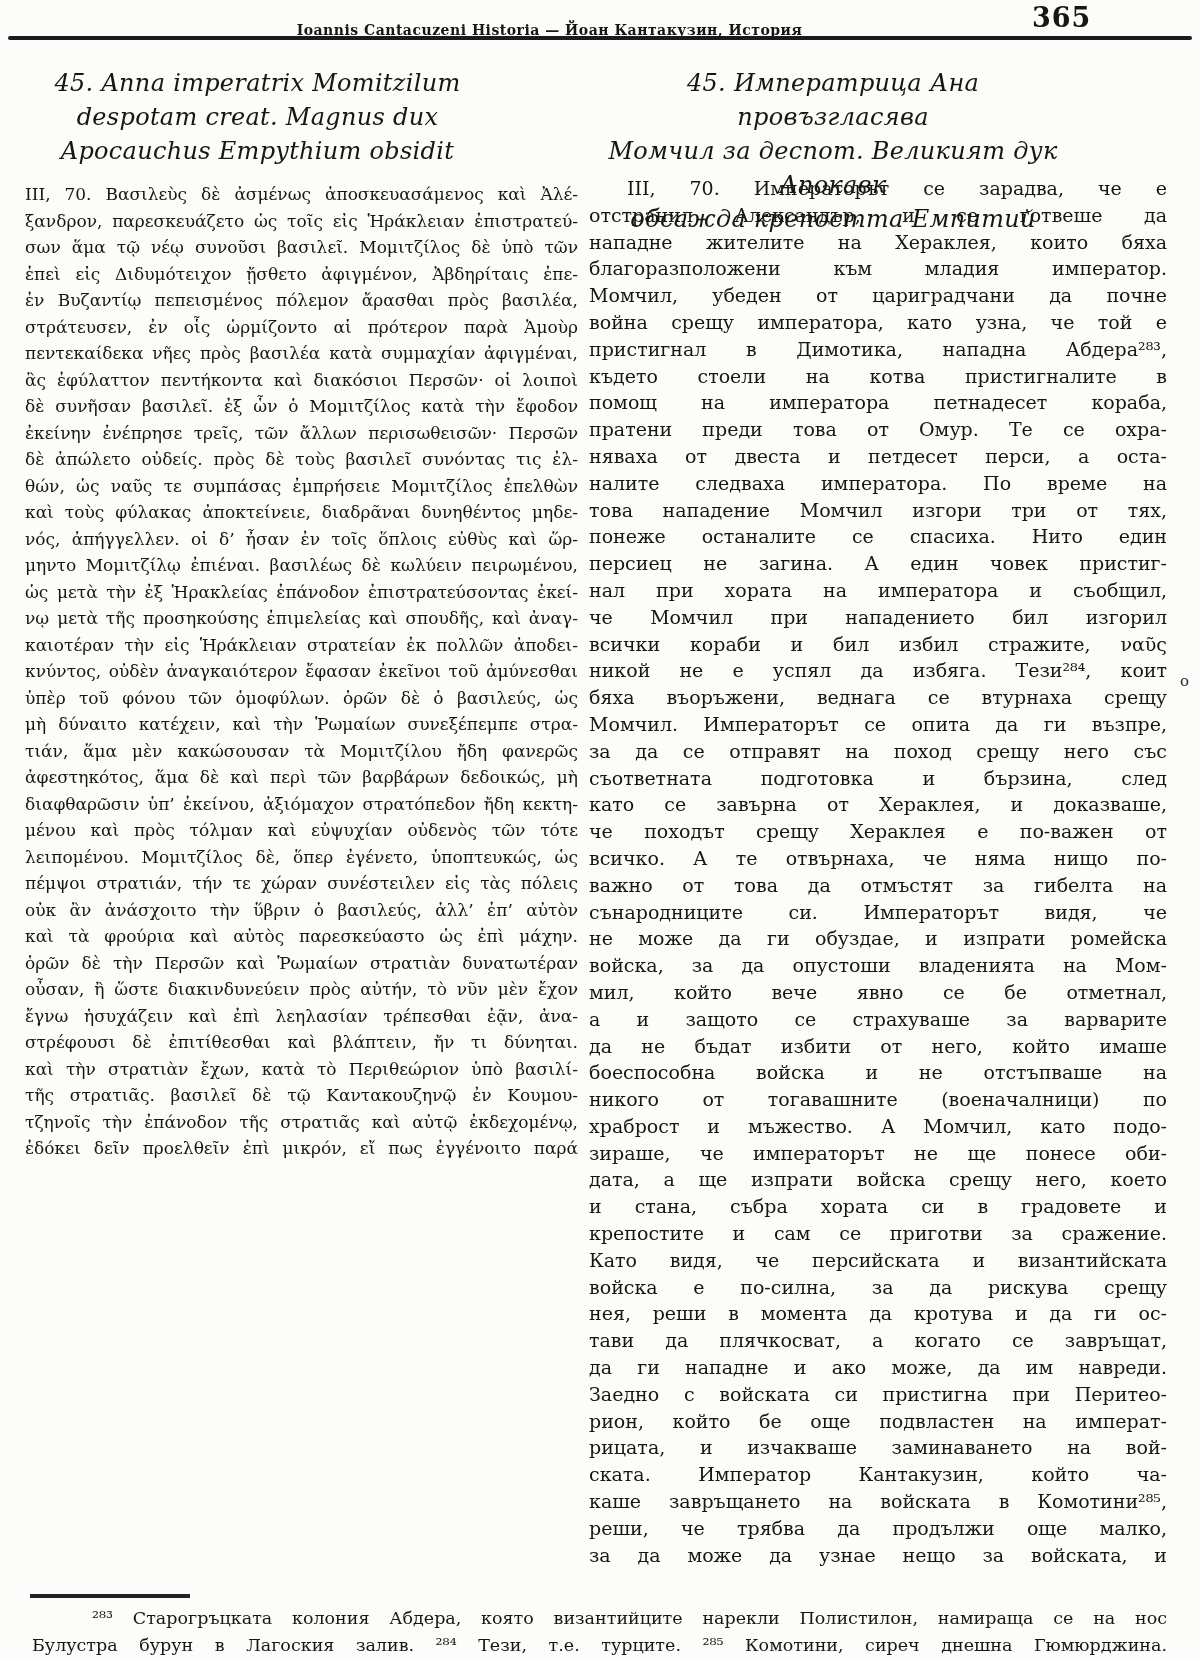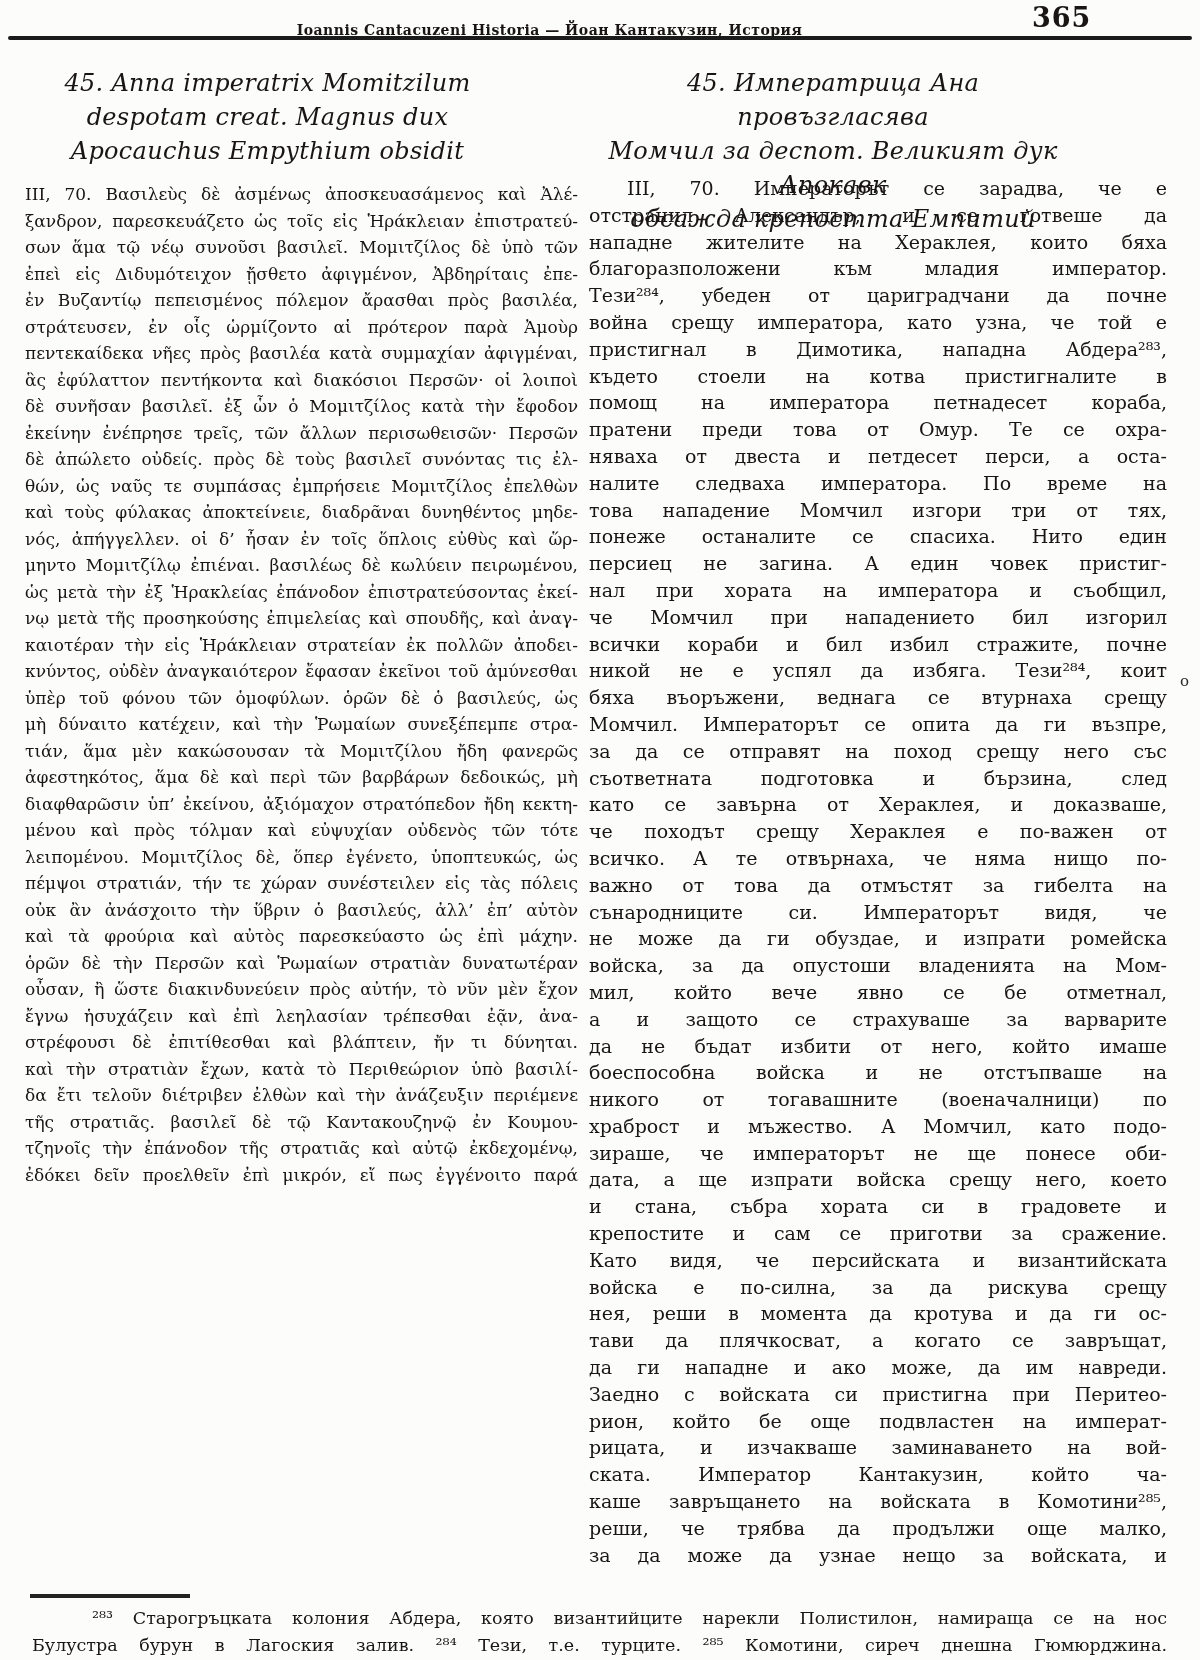--- a/index.html
+++ b/index.html
@@ -21,21 +21,21 @@
   }
   .head-rule {
     position:absolute; top:36px; left:8px; width:1184px; height:4px;
     background:#1b1b1b; border-radius:2px;
   }
   .col-heading {
     position:absolute; top:66px;
     font-style:italic; font-size:24px; line-height:34px; font-weight:500;
     text-align:center; letter-spacing:.3px;
   }
-  .col-heading.left  { left:40px;  width:455px; }
+  .col-heading.left  { left:30px;  width:455px; }
   .col-heading.right { left:598px; width:470px; }
   .body-col { position:absolute; }
   .greek-body {
     top:181px; left:25px; width:553px;
     font-size:17px; line-height:26.5px;
   }
   .cyr-body {
     top:175px; left:589px; width:578px;
     font-size:19px; line-height:26.8px;
   }
@@ -104,45 +104,44 @@
     <div class="ln">μένου καὶ πρὸς τόλμαν καὶ εὐψυχίαν οὐδενὸς τῶν τότε</div>
     <div class="ln">λειπομένου. Μομιτζίλος δὲ, ὅπερ ἐγένετο, ὑποπτευκώς, ὡς</div>
     <div class="ln">πέμψοι στρατιάν, τήν τε χώραν συνέστειλεν εἰς τὰς πόλεις</div>
     <div class="ln">οὐκ ἂν ἀνάσχοιτο τὴν ὕβριν ὁ βασιλεύς, ἀλλ’ ἐπ’ αὐτὸν</div>
     <div class="ln">καὶ τὰ φρούρια καὶ αὐτὸς παρεσκεύαστο ὡς ἐπὶ μάχην.</div>
     <div class="ln">ὁρῶν δὲ τὴν Περσῶν καὶ Ῥωμαίων στρατιὰν δυνατωτέραν</div>
     <div class="ln">οὖσαν, ἢ ὥστε διακινδυνεύειν πρὸς αὐτήν, τὸ νῦν μὲν ἔχον</div>
     <div class="ln">ἔγνω ἡσυχάζειν καὶ ἐπὶ λεηλασίαν τρέπεσθαι ἐᾷν, ἀνα-</div>
     <div class="ln">στρέφουσι δὲ ἐπιτίθεσθαι καὶ βλάπτειν, ἤν τι δύνηται.</div>
     <div class="ln">καὶ τὴν στρατιὰν ἔχων, κατὰ τὸ Περιθεώριον ὑπὸ βασιλί-</div>
-    <div class="ln">δα ἔτι τελοῦν διέτριβεν ἐλθὼν καὶ τὴν ἀνάζευξιν περιέμενε</div>
     <div class="ln">τῆς στρατιᾶς. βασιλεῖ δὲ τῷ Καντακουζηνῷ ἐν Κουμου-</div>
     <div class="ln">τζηνοῖς τὴν ἐπάνοδον τῆς στρατιᾶς καὶ αὐτῷ ἐκδεχομένῳ,</div>
     <div class="ln">ἐδόκει δεῖν προελθεῖν ἐπὶ μικρόν, εἴ πως ἐγγένοιτο παρά</div>
   </div>
 
 <div class="body-col cyr-body">
     <div class="ln">ΙΙΙ, 70. Императорът се зарадва, че е</div>
     <div class="ln">отстранил Александър, и се готвеше да</div>
     <div class="ln">нападне жителите на Хераклея, които бяха</div>
     <div class="ln">благоразположени към младия император.</div>
-    <div class="ln">Тези²⁸⁴, убеден от цариградчани да почне</div>
+    <div class="ln">Момчил, убеден от цариградчани да почне</div>
     <div class="ln">война срещу императора, като узна, че той е</div>
     <div class="ln">пристигнал в Димотика, нападна Абдера²⁸³,</div>
     <div class="ln">където стоели на котва пристигналите в</div>
     <div class="ln">помощ на императора петнадесет кораба,</div>
     <div class="ln">пратени преди това от Омур. Те се охра-</div>
     <div class="ln">няваха от двеста и петдесет перси, а оста-</div>
     <div class="ln">налите следваха императора. По време на</div>
     <div class="ln">това нападение Момчил изгори три от тях,</div>
     <div class="ln">понеже останалите се спасиха. Нито един</div>
     <div class="ln">персиец не загина. А един човек пристиг-</div>
     <div class="ln">нал при хората на императора и съобщил,</div>
     <div class="ln">че Момчил при нападението бил изгорил</div>
-    <div class="ln">всички кораби и бил избил стражите, почне</div>
+    <div class="ln">всички кораби и бил избил стражите, ναῦς</div>
     <div class="ln">никой не е успял да избяга. Тези²⁸⁴, коит</div>
     <div class="ln">бяха въоръжени, веднага се втурнаха срещу</div>
     <div class="ln">Момчил. Императорът се опита да ги възпре,</div>
     <div class="ln">за да се отправят на поход срещу него със</div>
     <div class="ln">съответната подготовка и бързина, след</div>
     <div class="ln">като се завърна от Хераклея, и доказваше,</div>
     <div class="ln">че походът срещу Хераклея е по-важен от</div>
     <div class="ln">всичко. А те отвърнаха, че няма нищо по-</div>
     <div class="ln">важно от това да отмъстят за гибелта на</div>
     <div class="ln">сънародниците си. Императорът видя, че</div>

